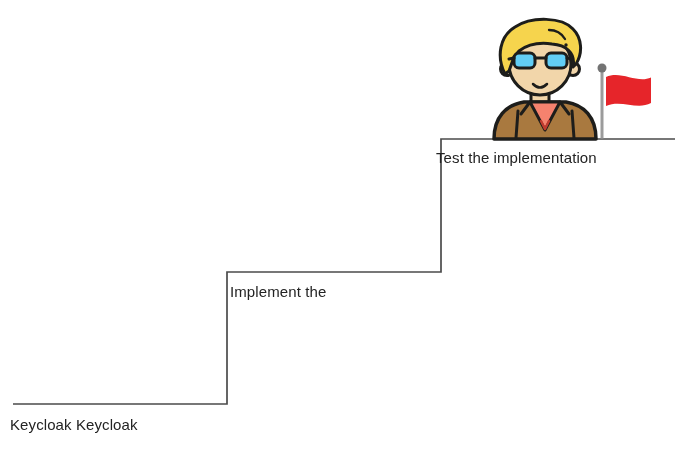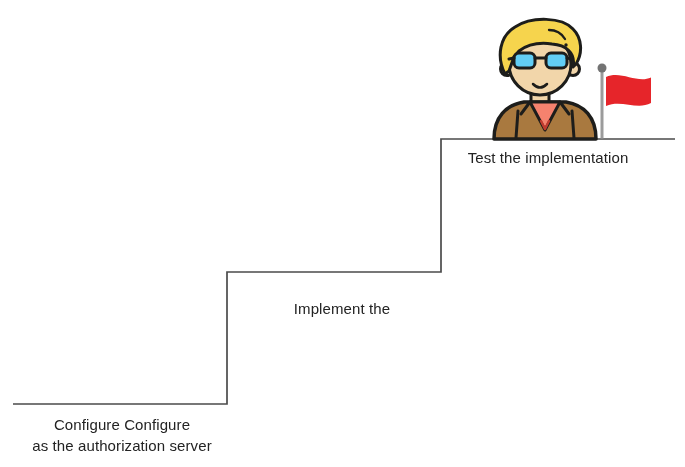--- a/index.html
+++ b/index.html
@@ -18,28 +18,28 @@
   .scene-svg {
     position: absolute;
     left: 0;
     top: 0;
     width: 685px;
     height: 467px;
   }
   .step-label {
     position: absolute;
     width: 224px;
-    text-align: center;
+    text-align: left;
     font-size: 15px;
     line-height: 21px;
     color: #232323;
     letter-spacing: 0.1px;
   }
   .step-label-1 { left: 10px;  top: 414px; }
-  .step-label-2 { left: 230px; top: 298px; }
+  .step-label-2 { left: 230px; top: 281px; }
   .step-label-3 { left: 436px; top: 147px; }
 </style>
 </head>
 <body>
 
 <div class="canvas">
 
   <svg class="scene-svg" viewBox="0 0 685 467">
 
     <polyline points="13,404 227,404 227,272 441,272 441,139 675,139" fill="none" stroke="#4b4b4b" stroke-width="1.7"></polyline>
@@ -80,22 +80,21 @@
       <rect x="546" y="53" width="21" height="15" rx="5" fill="#62cef5" stroke="#1d1d1b" stroke-width="3"></rect>
       <line x1="535" y1="58" x2="546" y2="58" stroke="#1d1d1b" stroke-width="3"></line>
       <line x1="509" y1="59" x2="514" y2="58" stroke="#1d1d1b" stroke-width="3"></line>
       <line x1="567" y1="58" x2="572" y2="59" stroke="#1d1d1b" stroke-width="3"></line>
 
       <path d="M533,84 Q540,91 547,84" fill="none" stroke="#1d1d1b" stroke-width="2.5"></path>
     </g>
   </svg>
 
   <div class="step-label step-label-1">
-    <span>Configure Configure</span><br>
-    <span>as the authorization server</span>
+    <span>Keycloak Keycloak</span><br>
   </div>
 
   <div class="step-label step-label-2">
     <span>Implement the</span><br>
   </div>
 
   <div class="step-label step-label-3">
     <span>Test the implementation</span>
   </div>
 

